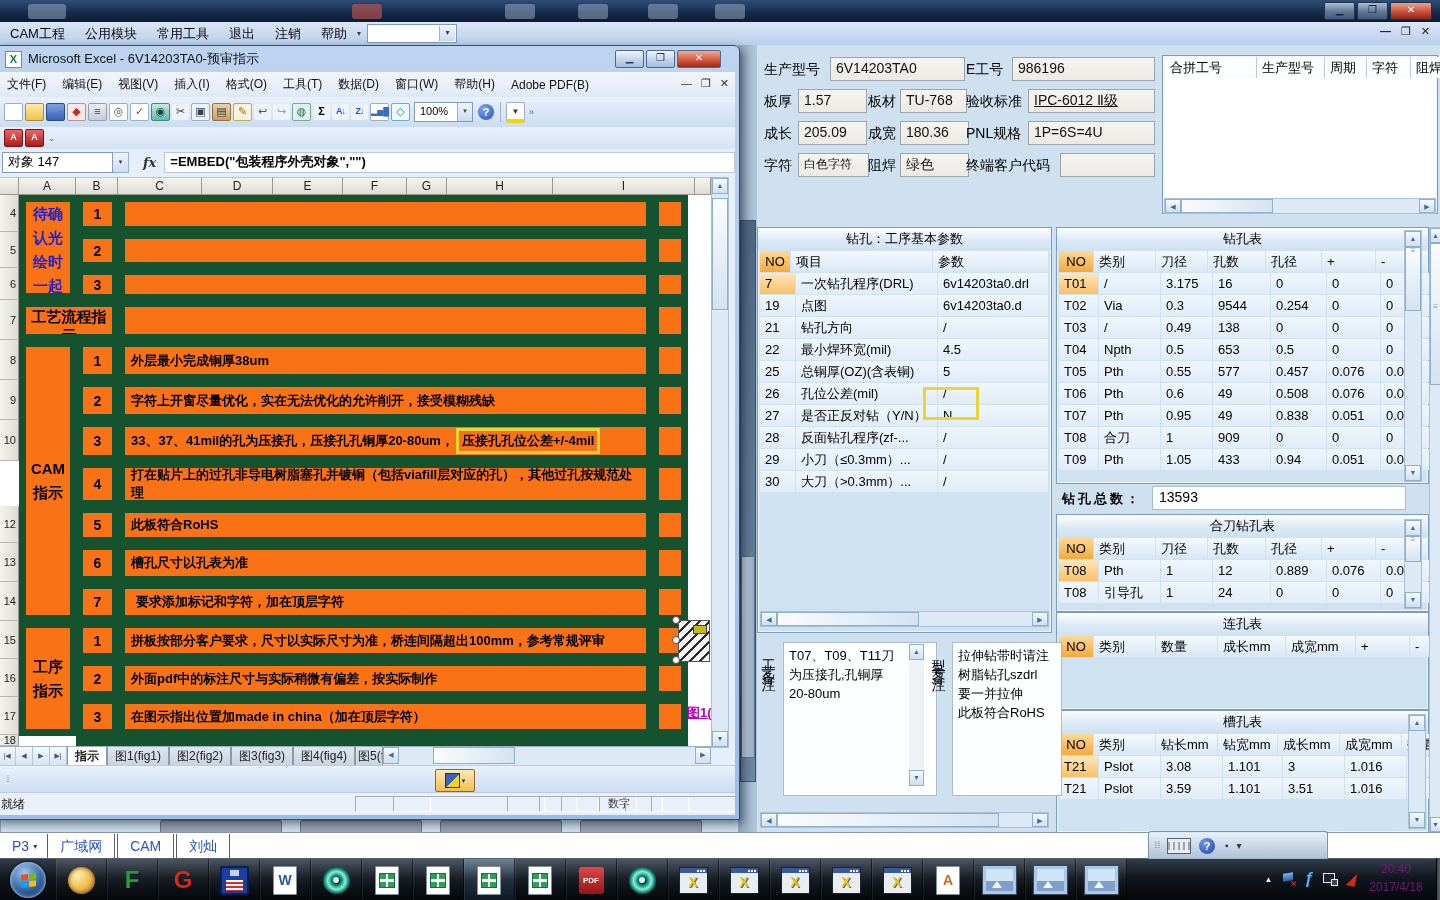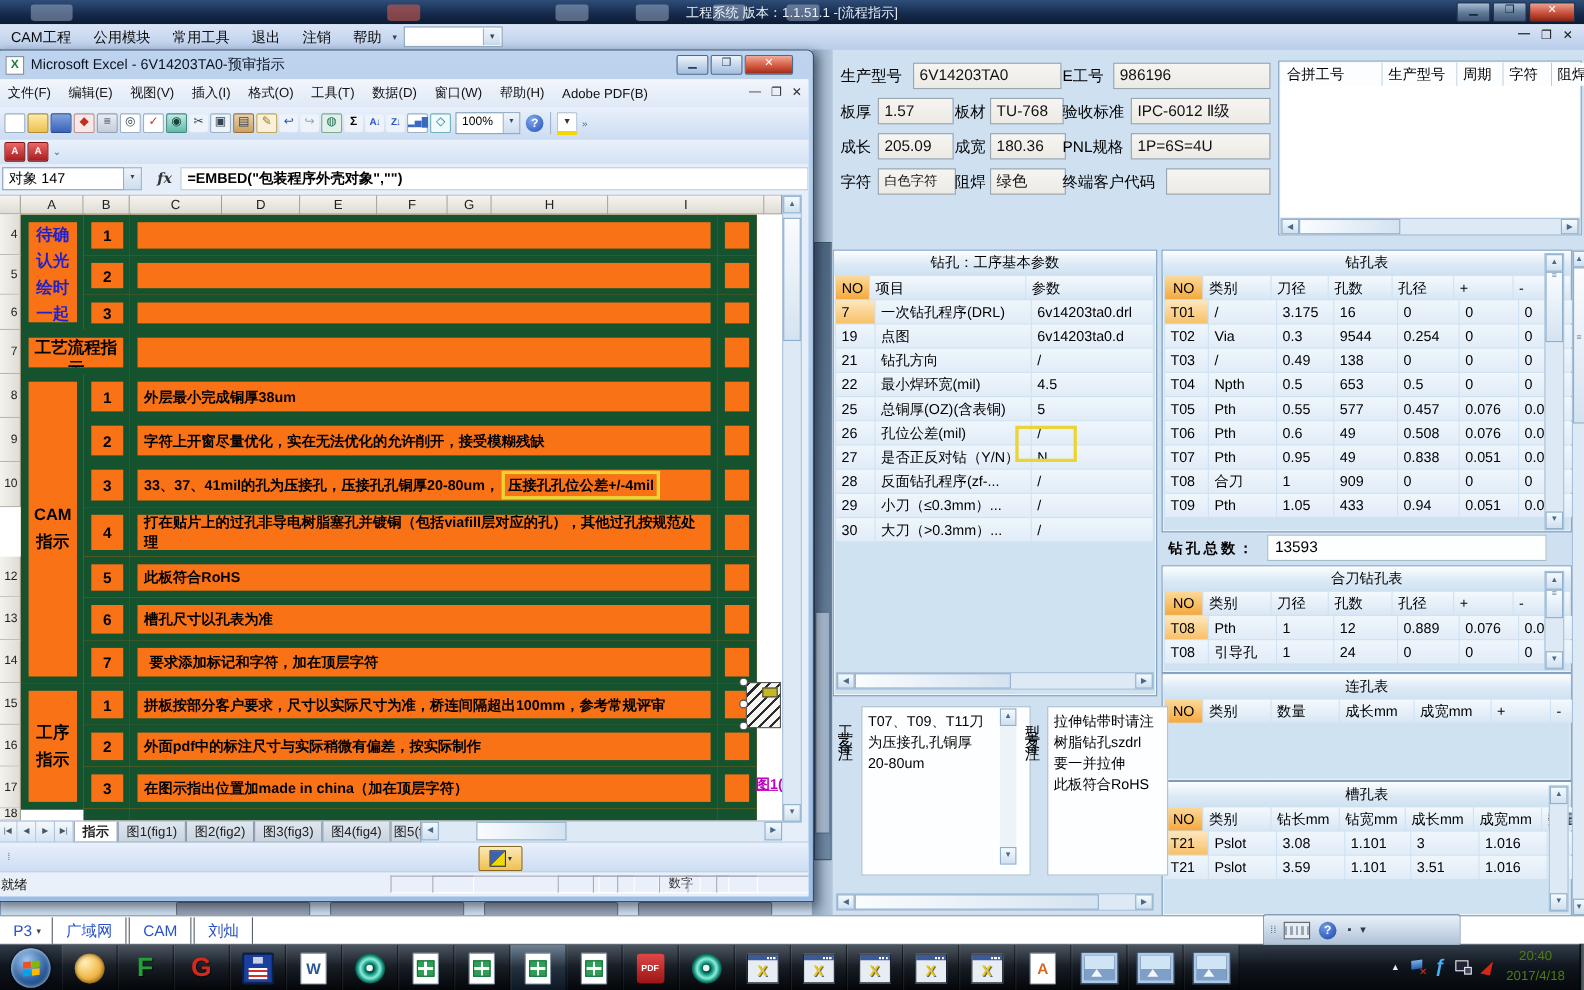--- a/index.html
+++ b/index.html
@@ -186,36 +186,35 @@
   .tray{position:absolute;right:84px;top:858px;height:42px;display:flex;align-items:center;gap:9px;}
   .trayup{color:#e8eef4;font-size:8px;}
   .tflag{position:relative;width:14px;height:14px;}
   .tflag::before{content:"";position:absolute;left:1px;top:1px;width:10px;height:8px;background:linear-gradient(#79b4ec,#2a5aa8);transform:skewY(-8deg);}
   .tflag::after{content:"✕";position:absolute;right:-2px;bottom:-3px;color:#e03020;font-size:9px;font-weight:bold;}
   .tblue{color:#4ab0f4;font-size:17px;font-weight:bold;}
   .tnet{position:relative;width:15px;height:13px;}
   .tnet::before{content:"";position:absolute;left:0;top:0;width:10px;height:8px;border:1px solid #e8eef4;background:#223;}
   .tnet::after{content:"";position:absolute;right:0;bottom:0;width:5px;height:5px;border:1px solid #e8eef4;background:#445;}
   .tarrow{width:0;height:0;border-left:9px solid transparent;border-bottom:13px solid #d42818;transform:rotate(12deg);}
-  .clock{position:absolute;right:6px;top:860px;width:76px;text-align:center;color:#4d7c0f;font-size:12px;line-height:18px;}
+  .clock{position:absolute;right:6px;top:860px;width:76px;text-align:center;color:#701a75;font-size:12px;line-height:18px;}
   .desksliver{position:absolute;right:0;top:858px;width:3px;height:42px;background:linear-gradient(90deg,#3a4450,#5a6674);border-left:1px solid #000;}
 </style>
 </head>
 <body>
 
 <div class="screen">
 
   <div class="titlebar">
     <div class="ghost" style="left:28px;width:38px"></div>
     <div class="ghost red" style="left:352px;width:30px"></div>
     <div class="ghost" style="left:505px;width:30px"></div>
     <div class="ghost" style="left:578px;width:30px"></div>
     <div class="ghost" style="left:648px;width:30px"></div>
     <div class="ghost" style="left:715px;width:30px"></div>
-    <div class="tb-title">工程系统  版本：1.1.51.1 -[流程指示]</div>
     <div class="winbtns">
       <div class="wbtn">▁</div>
       <div class="wbtn">❐</div>
       <div class="wbtn close">✕</div>
     </div>
   </div>
 
   <div class="appmenu">
     <span class="mi">CAM工程</span>
     <span class="mi">公用模块</span>
@@ -239,21 +238,21 @@
   <span class="field-label" style="left:764px;top:61px;">生产型号</span>
   <div class="field-box" style="left:830px;top:57px;width:128px;">6V14203TA0</div>
   <span class="field-label" style="left:966px;top:61px;">E工号</span>
   <div class="field-box" style="left:1012px;top:57px;width:136px;">986196</div>
 
   <span class="field-label" style="left:764px;top:93px;">板厚</span>
   <div class="field-box" style="left:798px;top:89px;width:62px;">1.57</div>
   <span class="field-label" style="left:868px;top:93px;">板材</span>
   <div class="field-box" style="left:900px;top:89px;width:60px;">TU-768</div>
   <span class="field-label" style="left:966px;top:93px;">验收标准</span>
-  <div class="field-box" style="left:1028px;top:89px;width:120px;">IPC-6012 Ⅱ级</div>
+  <div class="field-box" style="left:1028px;top:89px;width:120px;text-decoration:underline;">IPC-6012 Ⅱ级</div>
 
   <span class="field-label" style="left:764px;top:125px;">成长</span>
   <div class="field-box" style="left:798px;top:121px;width:62px;">205.09</div>
   <span class="field-label" style="left:868px;top:125px;">成宽</span>
   <div class="field-box" style="left:900px;top:121px;width:62px;">180.36</div>
   <span class="field-label" style="left:966px;top:125px;">PNL规格</span>
   <div class="field-box" style="left:1028px;top:121px;width:120px;">1P=6S=4U</div>
 
   <span class="field-label" style="left:764px;top:157px;">字符</span>
   <div class="field-box" style="left:798px;top:153px;width:64px;font-size:12px;">白色字符</div>

